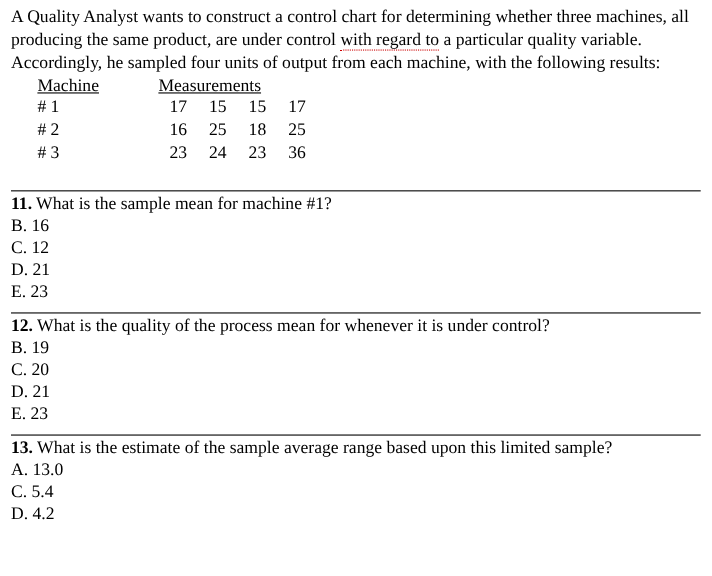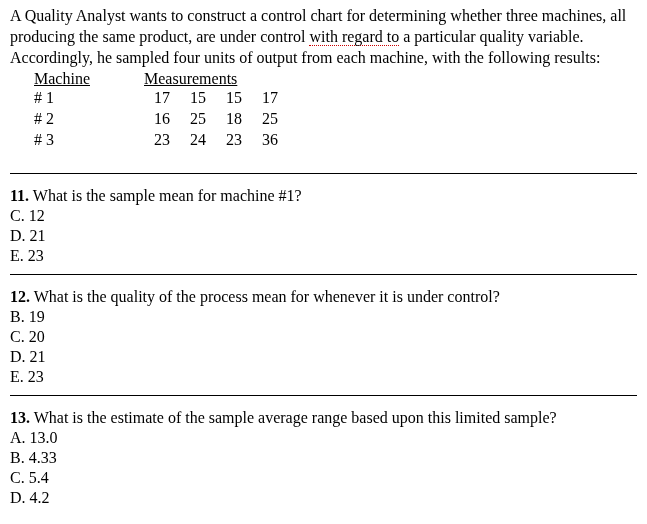--- a/index.html
+++ b/index.html
@@ -40,21 +40,21 @@
     }
     .data-table .row .mcol {
       width: 100px;
     }
     .data-table .row .vcol {
       width: 36px;
       text-align: right;
     }
     .question {
       border-top: 1px solid #000;
-      padding-top: 12px;
+      padding-top: 2px;
       margin-top: 8px;
       line-height: 1.25;
     }
     .question .qline .qnum {
       font-weight: bold;
     }
     .question .opt {
       display: block;
     }
   </style>
@@ -90,37 +90,37 @@
     <span class="vcol">24</span>
     <span class="vcol">23</span>
     <span class="vcol">36</span>
   </div>
 </div>
 
 <div class="question">
   <div class="qline">
     <span class="qnum">11.</span><span> What is the sample mean for machine #1?</span>
   </div>
+  <span class="opt">B. 16</span>
   <span class="opt">C. 12</span>
   <span class="opt">D. 21</span>
   <span class="opt">E. 23</span>
 </div>
 
 <div class="question">
   <div class="qline">
     <span class="qnum">12.</span><span> What is the quality of the process mean for whenever it is under control?</span>
   </div>
   <span class="opt">B. 19</span>
   <span class="opt">C. 20</span>
   <span class="opt">D. 21</span>
   <span class="opt">E. 23</span>
 </div>
 
 <div class="question">
   <div class="qline">
     <span class="qnum">13.</span><span> What is the estimate of the sample average range based upon this limited sample?</span>
   </div>
   <span class="opt">A. 13.0</span>
-  <span class="opt">B. 4.33</span>
   <span class="opt">C. 5.4</span>
   <span class="opt">D. 4.2</span>
 
 </div>
 
 </body></html>

